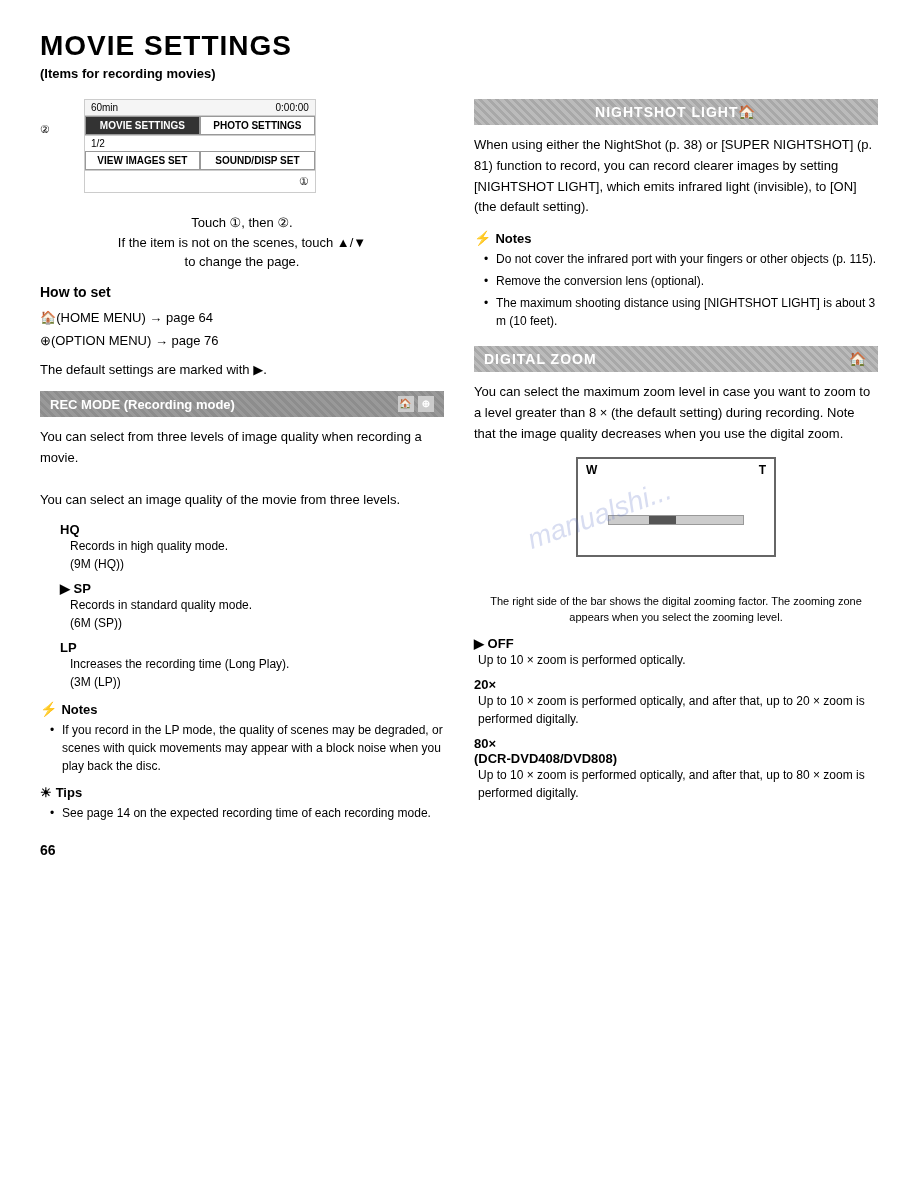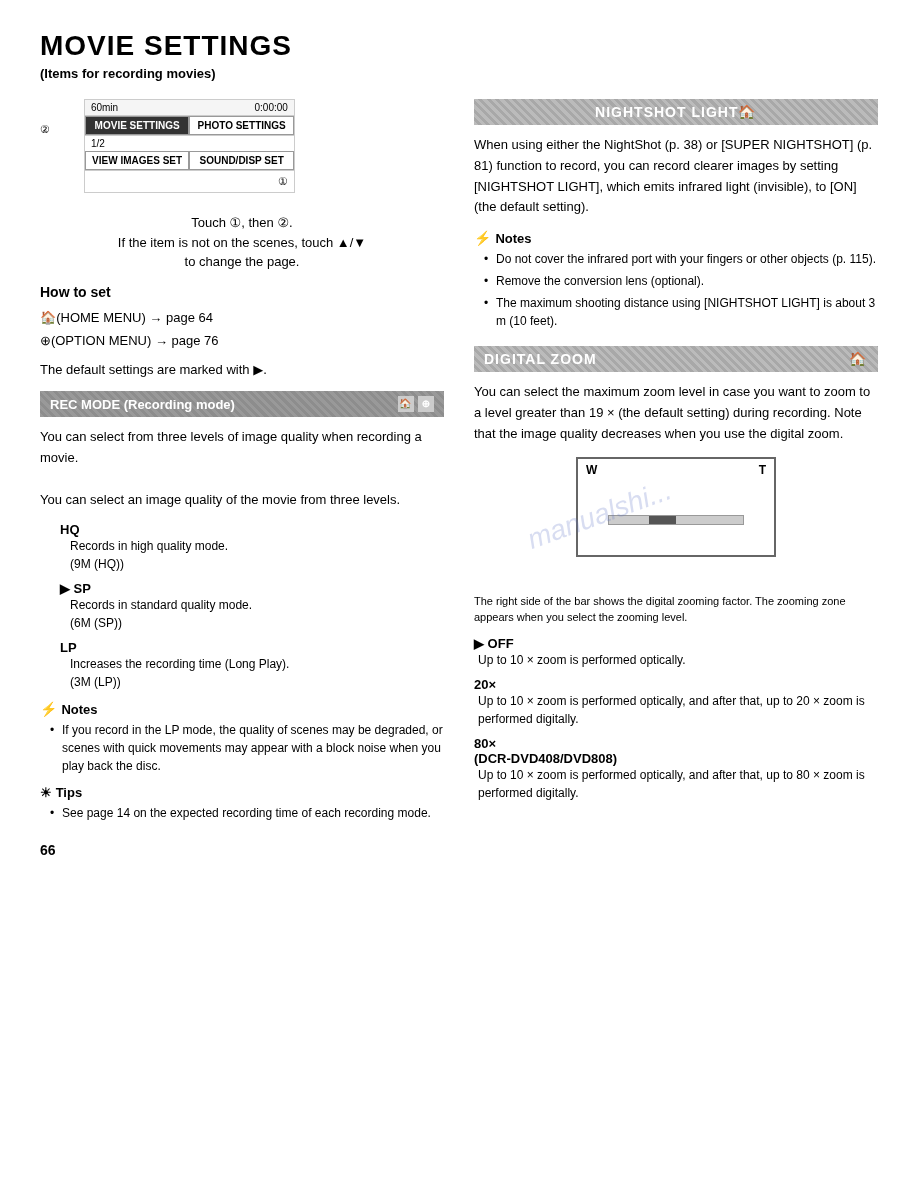--- a/index.html
+++ b/index.html
@@ -31,21 +31,21 @@
       text-transform: uppercase;
       margin-bottom: 4px;
     }
     .subtitle {
       font-size: 13px;
       font-weight: bold;
       margin-bottom: 18px;
     }
     .menu-diagram {
       border: 1px solid #ccc;
-      width: 211px;
+      width: 232px;
       margin-left: 30px;
       margin-bottom: 10px;
       font-size: 11px;
     }
     .menu-diagram .top-bar {
       display: flex;
       justify-content: space-between;
       padding: 2px 6px;
       background: #f5f5f5;
       border-bottom: 1px solid #ccc;
@@ -267,20 +267,21 @@
     .zoom-bar-inner {
       position: absolute;
       left: 30%;
       top: 0;
       width: 20%;
       height: 100%;
       background: #555;
     }
     .zoom-caption {
       font-size: 11px;
+      text-align: center;
       margin-bottom: 10px;
       line-height: 1.5;
       margin-top: 36px;
     }
     .zoom-option {
       margin-bottom: 8px;
     }
     .zoom-option .opt-label {
       font-weight: bold;
       font-size: 13px;
@@ -427,21 +428,21 @@
         <li>The maximum shooting distance using [NIGHTSHOT LIGHT] is about 3 m (10 feet).</li>
       </ul>
     </div>
 
     <div class="digital-zoom-header">
       <span>DIGITAL ZOOM</span>
       <span>🏠</span>
     </div>
 
     <div class="section-body">
-      <p>You can select the maximum zoom level in case you want to zoom to a level greater than 19 × (the default setting) during recording. Note that the image quality decreases when you use the digital zoom.</p>
+      <p>You can select the maximum zoom level in case you want to zoom to a level greater than 8 × (the default setting) during recording. Note that the image quality decreases when you use the digital zoom.</p>
     </div>
 
     <div class="zoom-diagram">
       <span class="w-label">W</span>
       <div class="zoom-bar">
         <div class="zoom-bar-inner"></div>
       </div>
       <span class="t-label">T</span>
     </div>
 

